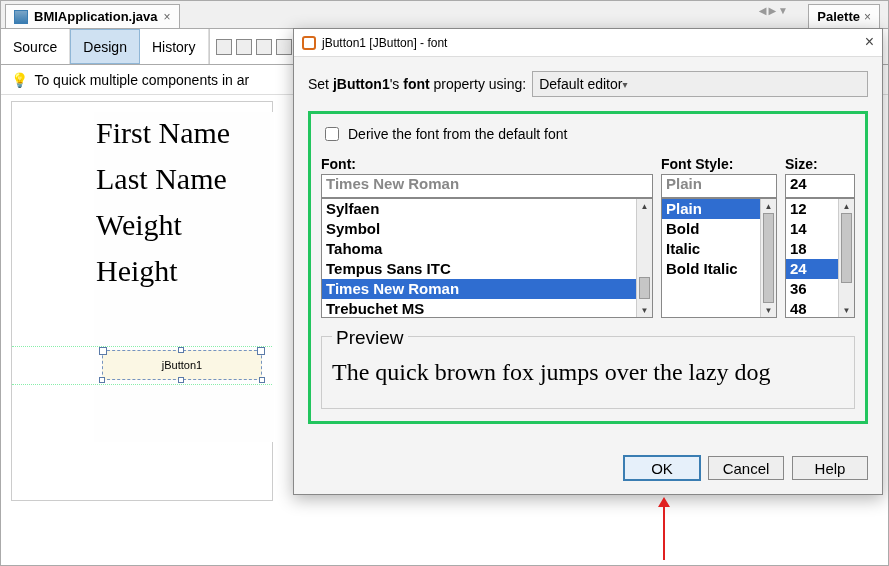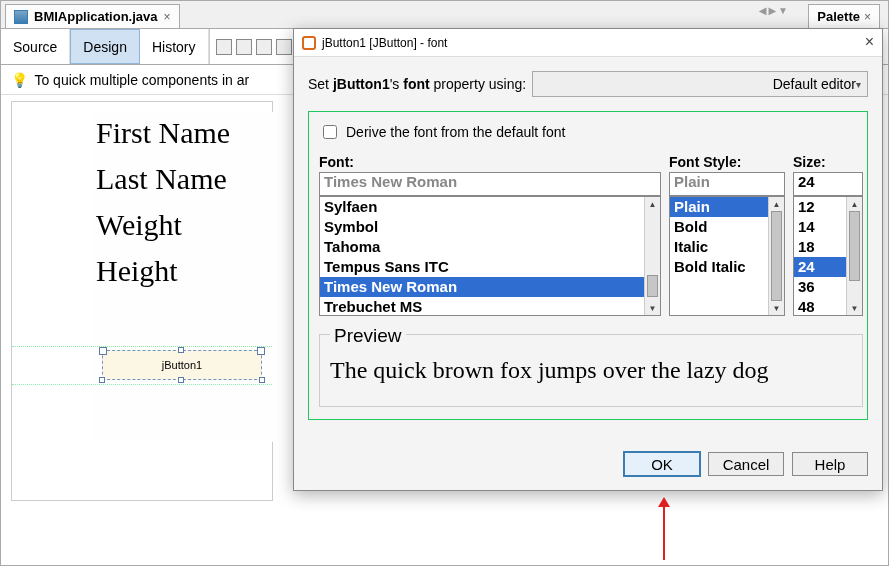--- a/index.html
+++ b/index.html
@@ -172,29 +172,29 @@
   .dlg-setrow {
     display:flex; align-items:center; gap:6px;
     margin-bottom:14px;
     font-size:14px;
   }
   .dlg-setrow .combo {
     flex:1;
     height:26px;
     border:1px solid #aaa;
     background:#eee;
-    display:flex; align-items:center; justify-content:flex-end;
+    display:flex; align-items:center; justify-content:flex-start;
     padding:0 6px;
     font-size:14px;
   }
   .dlg-setrow .combo .chev{font-size:10px;color:#555}
 
   .dlg-group {
-    border:1px solid #22c55e;
-    padding:10px 4px 12px 10px;
+    border:3px solid #22c55e;
+    padding:10px 10px 12px 10px;
     margin-bottom:12px;
     background:#f4f4f4;
     position:relative;
   }
   .derive-row { display:flex; align-items:center; gap:6px; font-size:14px;}
   .derive-row input { width:14px; height:14px; }
 
   .font-row {
     display:flex; gap:8px;
   }

